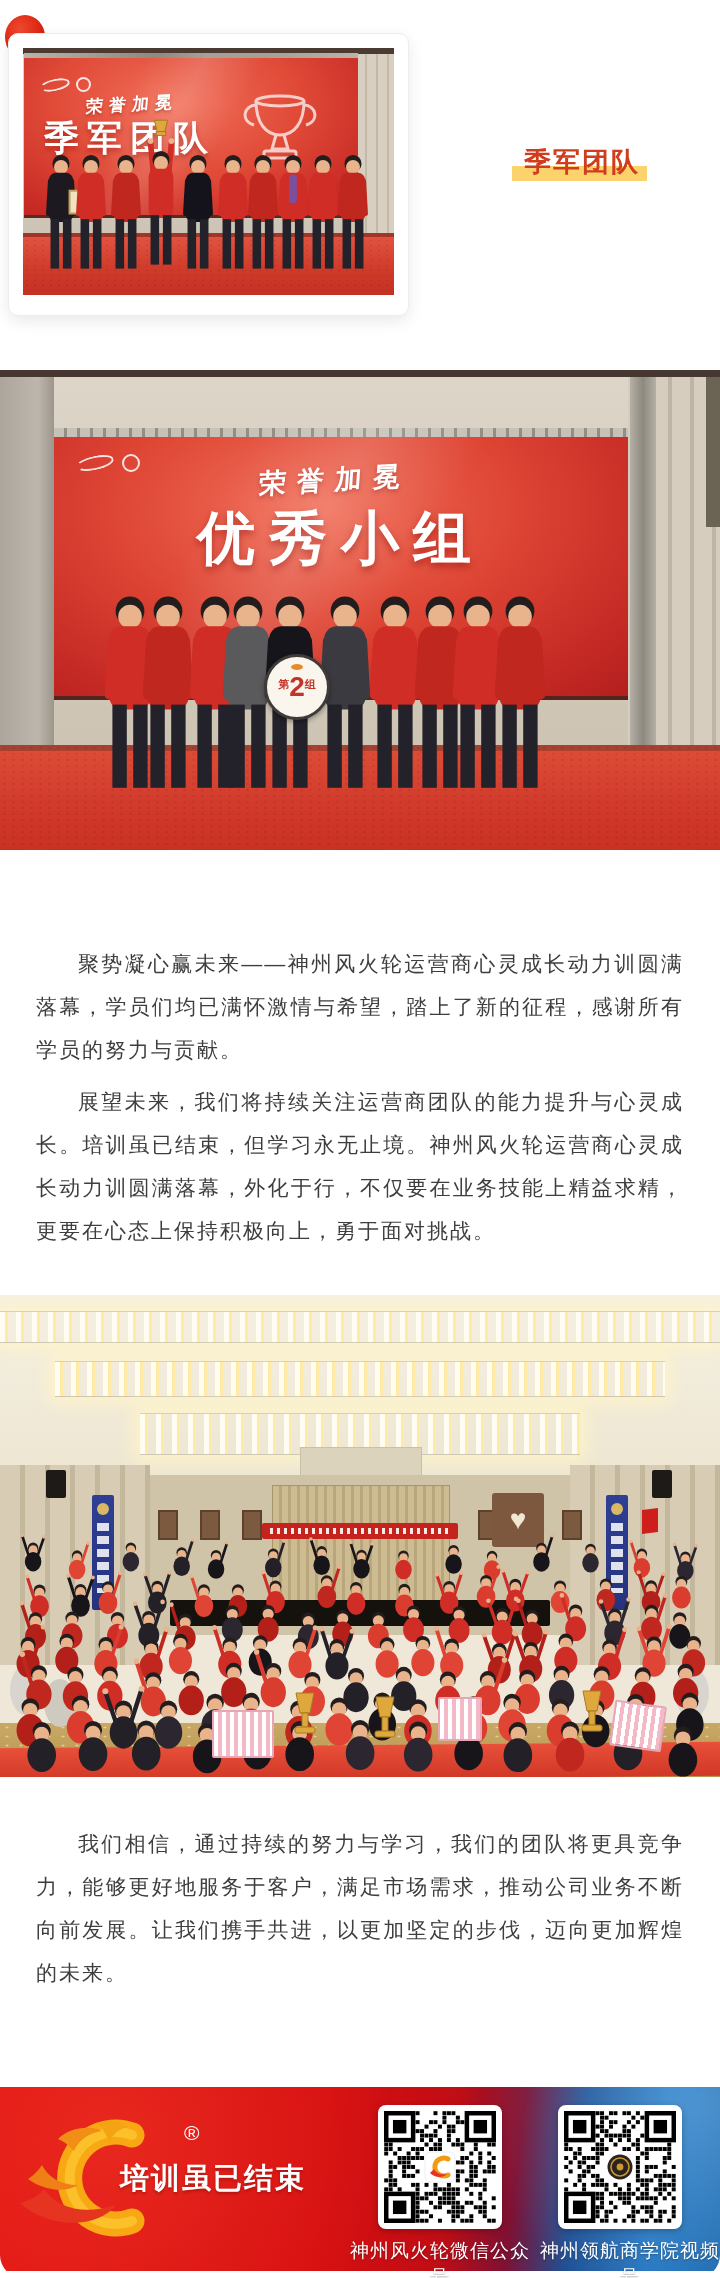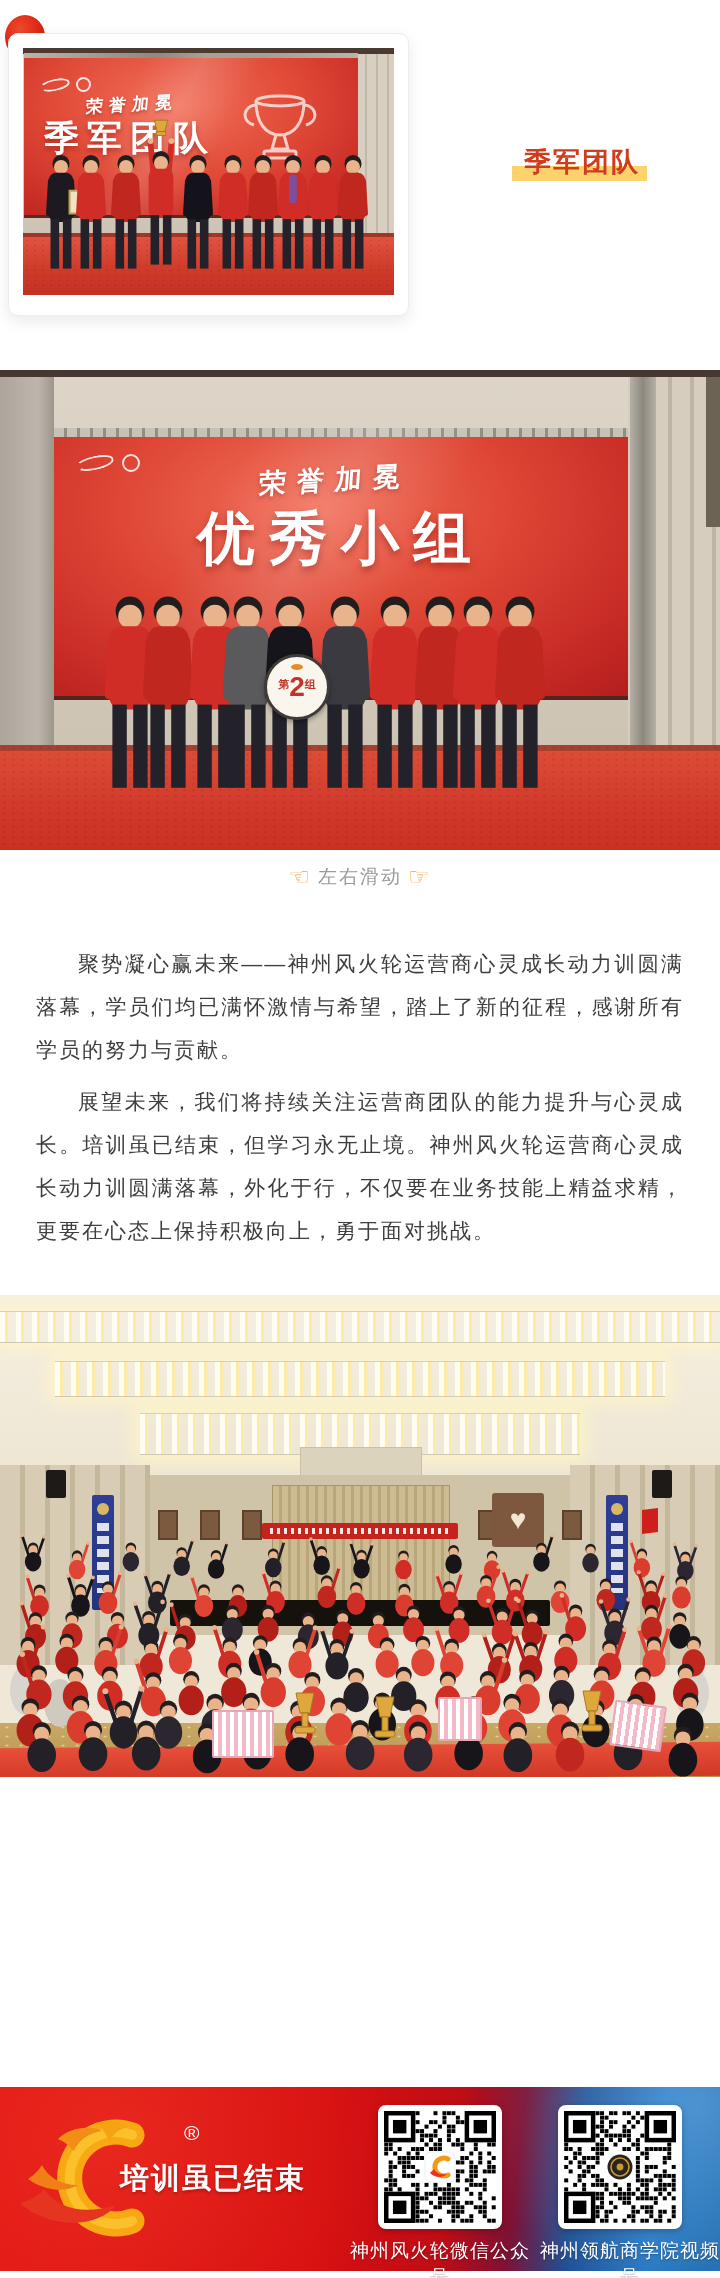--- a/index.html
+++ b/index.html
@@ -1,17 +1,17 @@
 <!DOCTYPE html>
 <html><head>
 <meta charset="utf-8">
 <style>
   html,body{margin:0;padding:0;background:#fff;}
   .page{position:relative;width:720px;height:2278px;overflow:hidden;background:#fff;
-        font-family:"Liberation Sans","DejaVu Sans",sans-serif;}
+        font-family:"Liberation Sans","DejaVu Sans",sans-serif;border-radius:23px;}
   .abs{position:absolute;}
 
   
   .red-dot{left:5px;top:15px;width:40px;height:44px;border-radius:50%;
     background:radial-gradient(circle at 38% 32%, #f04a2e 0%, #dc2312 55%, #a31205 100%);}
 
   
   .hero-card{left:8px;top:33px;width:399px;height:281px;background:#fff;border:1px solid #ededed;
     border-radius:10px;box-shadow:0 5px 16px rgba(0,0,0,.09);}
   .thumb{left:14px;top:14px;width:371px;height:247px;overflow:hidden;background:#d5ccbf;}
@@ -358,23 +358,20 @@
         <rect x="523.2" y="334.6" width="14.4" height="83.2" fill="#23212a"></rect>
       </svg>
     <div class="abs ex-sign">
       <span class="sign-logo"></span>
       <div class="sign-row">
         <span class="sm">第</span><span class="big">2</span><span class="sm">组</span>
       </div>
     </div>
   </div>
 
-  <div class="abs swipe-hint">
-    <span class="hand">☜</span><span>左右滑动</span><span class="hand">☞</span>
-  </div>
 
   <div class="abs article b1">
     <p>聚势凝心赢未来——神州风火轮运营商心灵成长动力训圆满落幕，学员们均已满怀激情与希望，踏上了新的征程，感谢所有学员的努力与贡献。</p>
     <p>展望未来，我们将持续关注运营商团队的能力提升与心灵成长。培训虽已结束，但学习永无止境。神州风火轮运营商心灵成长动力训圆满落幕，外化于行，不仅要在业务技能上精益求精，更要在心态上保持积极向上，勇于面对挑战。</p>
   </div>
 
   <div class="abs photo-gp">
     <div class="abs gp-ceiling"></div>
     <div class="gp-band gp-band1"></div>
     <div class="gp-band gp-band2"></div>
@@ -882,20 +879,23 @@
           <path d="M583 396 h18 l-4 20 h-10 Z"></path>
           <rect x="589" y="416" width="6" height="14"></rect>
           <rect x="582" y="430" width="20" height="6" rx="2"></rect>
         </g>
       </svg>
     <div class="board" style="left:212px;top:415px;width:58px;height:44px"></div>
     <div class="board" style="left:438px;top:402px;width:40px;height:40px"></div>
     <div class="board" style="left:612px;top:408px;width:48px;height:42px;transform:rotate(8deg)"></div>
   </div>
 
+  <div class="abs article b2">
+    <p>我们相信，通过持续的努力与学习，我们的团队将更具竞争力，能够更好地服务于客户，满足市场需求，推动公司业务不断向前发展。让我们携手共进，以更加坚定的步伐，迈向更加辉煌的未来。</p>
+  </div>
 
   <div class="abs footer">
     <svg class="abs brand-emblem" width="160" height="122" viewBox="0 0 160 122">
       <path d="M118 18 A 46 46 0 1 0 118 104" fill="none" stroke="#f7a813" stroke-width="25" stroke-linecap="round"></path>
       <path d="M118 18 A 46 46 0 1 0 118 104" fill="none" stroke="#fcc12a" stroke-width="10" stroke-linecap="round"></path>
       <path d="M6 86 C 34 112 84 112 102 88 C 70 98 44 92 30 72 C 24 80 14 84 6 86 Z" fill="#e5341f"></path>
       <path d="M14 62 C 30 74 52 76 64 68 C 46 68 34 60 28 48 C 24 54 20 58 14 62 Z" fill="#ef7f16"></path>
       <path d="M44 22 C 56 10 76 8 88 14 C 74 16 64 24 60 34 C 54 28 50 24 44 22 Z" fill="#f28d15"></path>
       <path d="M84 6 C 96 2 108 4 114 10 C 104 12 98 18 96 26 C 92 18 88 10 84 6 Z" fill="#f6a313"></path>
     </svg>

